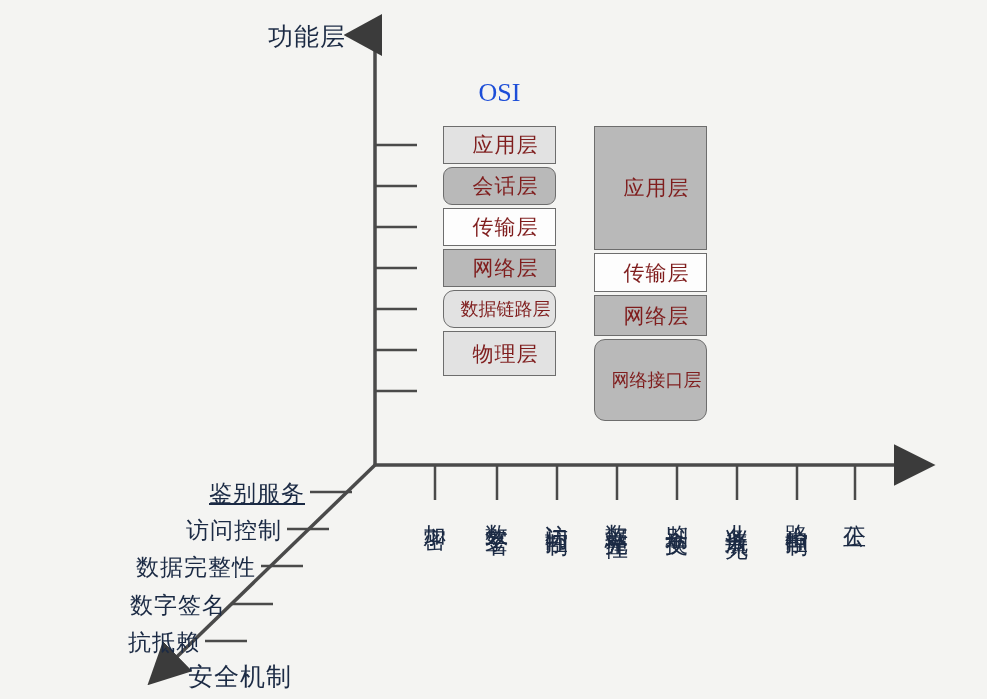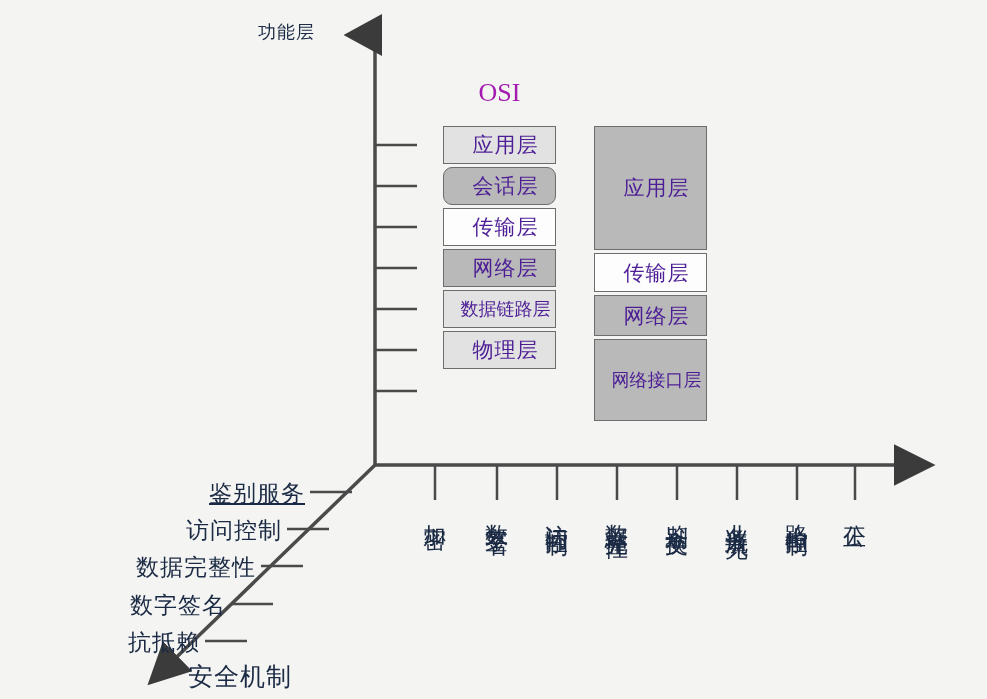--- a/index.html
+++ b/index.html
@@ -12,54 +12,54 @@
   }
   #stage{position:absolute;inset:0;}
   svg.axes{position:absolute;left:0;top:0;width:987px;height:699px;pointer-events:none;}
 
   .axis-label{
     position:absolute;
     color:#1b2a44;
     font-family:"Liberation Serif","DejaVu Serif",serif;
     white-space:nowrap;
   }
-  #label-y{left:258px;top:20px;font-size:18px;letter-spacing:1px;}
+  #label-y{left:268px;top:20px;font-size:25px;letter-spacing:1px;}
   #label-x{left:860px;top:410px;font-size:25px;letter-spacing:1px;}
   #label-z{left:188px;top:660px;font-size:25px;letter-spacing:1px;}
 
   .stack-title{
     position:absolute;
-    color:#a21caf;
+    color:#1d4ed8;
     font-size:26px;
     font-family:"Liberation Serif","DejaVu Serif",serif;
     text-align:center;
   }
   #title-osi{left:443px;top:78px;width:113px;}
   #title-tcpip{left:582px;top:78px;width:135px;}
 
   .stack{position:absolute;}
   #stack-osi{left:443px;top:126px;width:113px;}
   #stack-tcpip{left:594px;top:126px;width:113px;}
 
   .layer-box{
     box-sizing:border-box;
     border:1.6px solid #6d6d6d;
     display:flex;align-items:center;justify-content:center;
-    color:#4c1d95;
+    color:#7f1d1d;
     font-family:"Liberation Serif","DejaVu Serif",serif;
     font-size:21px;
     letter-spacing:1px;
     margin-bottom:3px;
     background:#ffffff;
     padding-left:12px;
   }
   .layer-box.fill-white{background:#fdfdfd;}
   .layer-box.fill-light{background:#e2e2e2;}
   .layer-box.fill-gray{background:#b9b9b9;}
-  .layer-box.small-text{font-size:18px;letter-spacing:0px;}
+  .layer-box.small-text{font-size:18px;letter-spacing:0px;border-radius:11px;}
 
   .tick-label{
     position:absolute;
     color:#1b2a44;
     font-size:23px;
     font-family:"Liberation Serif","DejaVu Serif",serif;
     writing-mode:vertical-rl;
     text-orientation:upright;
     letter-spacing:3px;
     line-height:1;
@@ -132,21 +132,21 @@
   <div class="axis-label" id="label-z">安全机制</div>
 
   <div class="stack-title" id="title-osi">OSI</div>
 
   <div class="stack" id="stack-osi">
       <div class="layer-box fill-light" style="height: 38px;">应用层</div>
       <div class="layer-box fill-gray" style="height: 38px; border-radius: 9px;">会话层</div>
       <div class="layer-box fill-white" style="height: 38px;">传输层</div>
       <div class="layer-box fill-gray" style="height: 38px;">网络层</div>
       <div class="layer-box fill-light small-text" style="height: 38px;">数据链路层</div>
-      <div class="layer-box fill-light" style="height: 38px;">物理层</div>
+      <div class="layer-box fill-light" style="height: 45px;">物理层</div>
     </div>
   <div class="stack" id="stack-tcpip">
       <div class="layer-box fill-gray" style="height: 124px;">应用层</div>
       <div class="layer-box fill-white" style="height: 39px;">传输层</div>
       <div class="layer-box fill-gray" style="height: 41px;">网络层</div>
       <div class="layer-box fill-gray small-text" style="height: 82px;">网络接口层</div>
     </div>
 
   <div id="x-tick-labels">
       <div class="tick-label" style="left: 423px; top: 506px;">加密</div>

